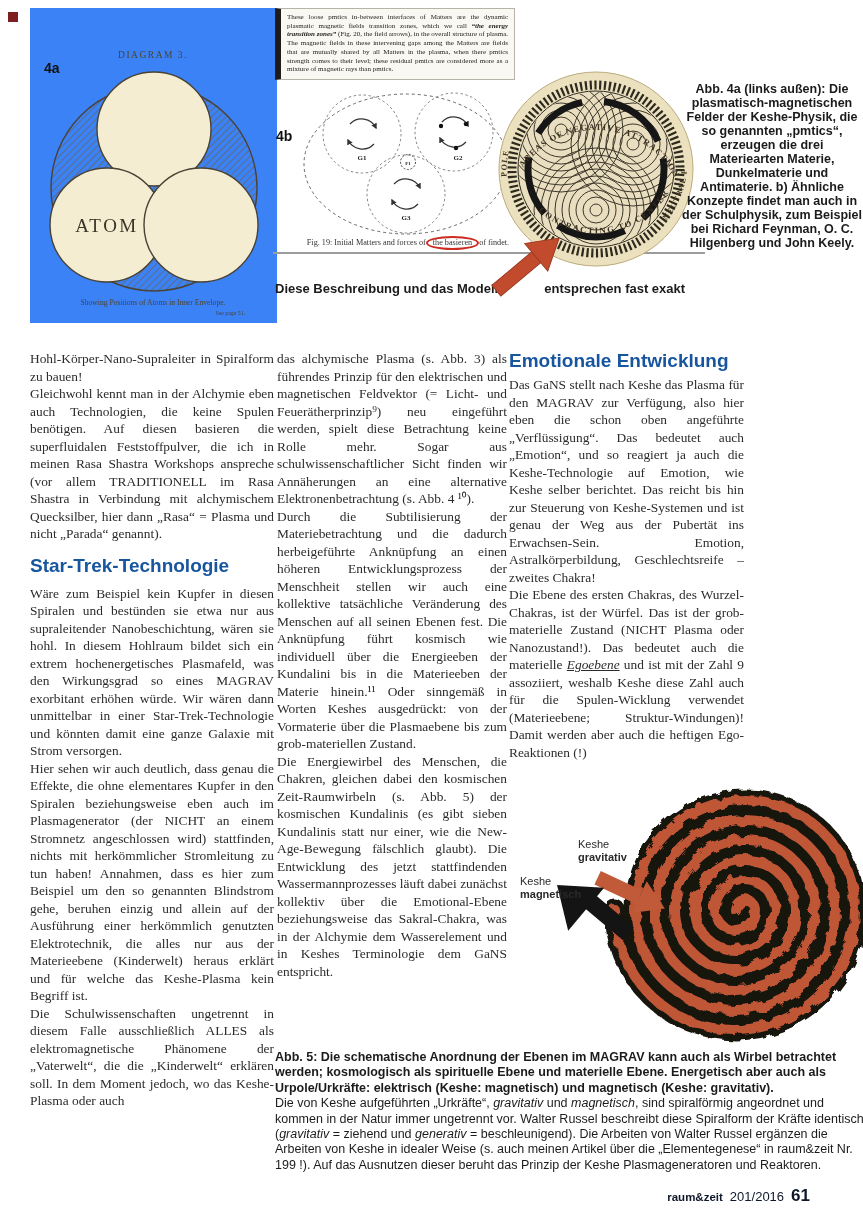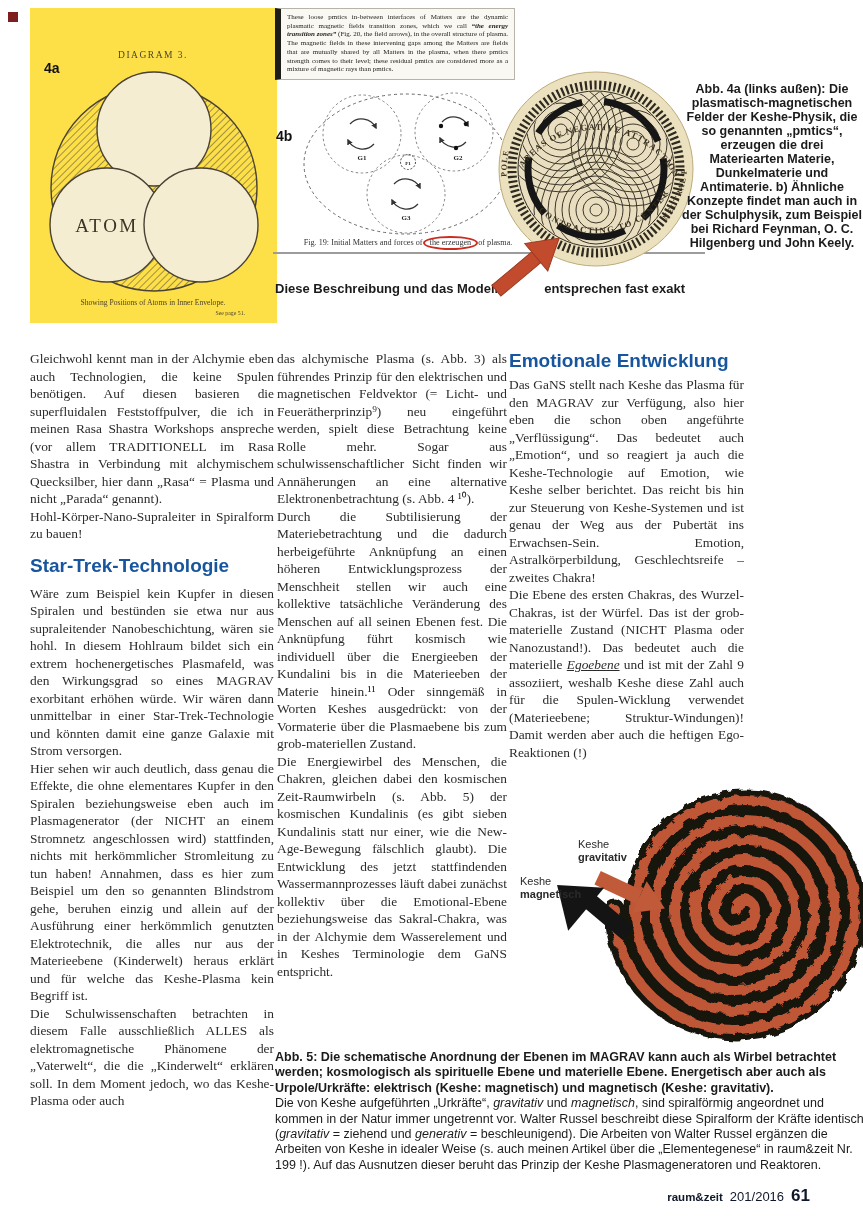--- a/index.html
+++ b/index.html
@@ -5,21 +5,21 @@
   * { box-sizing: border-box; }
   html,body { margin:0; padding:0; background:#ffffff; }
   .page { position:relative; width:863px; height:1220px; background:#fff; overflow:hidden;
           font-family:"Liberation Serif", serif; color:#2b2b2b; }
   .abs { position:absolute; }
 
   
   .corner-mark { left:8px; top:12px; width:10px; height:10px; background:#7e1f1f; }
 
   
-  .diagram4a { left:30px; top:8px; width:247px; height:315px; background:#fde047; }
+  .diagram4a { left:30px; top:8px; width:247px; height:315px; background:#3b82f6; }
   .fig-label { font-family:"Liberation Sans", sans-serif; font-weight:bold; font-size:14px; color:#111; }
 
   
   .pmtics-box { left:275px; top:8px; width:240px; height:72px; background:#faf8f2;
                 border:1px solid #b7b3a8; border-left:6px solid #1d1c18; padding:4px 6px 3px 6px;
                 font-size:7px; line-height:8.7px; text-align:justify; color:#1e1c18; }
   .pmtics-box .em { font-weight:bold; font-style:italic; }
 
   
   .fig19 { left:298px; top:86px; width:220px; height:150px; }
@@ -124,21 +124,21 @@
       <circle cx="168" cy="38" r="2.2" fill="#111"></circle>
       <circle cx="158" cy="62" r="2.2" fill="#111"></circle>
     <text x="160" y="74" text-anchor="middle" font-size="7" font-weight="bold" fill="#222">G2</text>
     <path d="M 96 98 A 16 16 0 0 1 122 102" fill="none" stroke="#333" stroke-width="1.2" marker-end="url(#ah)"></path>
     <path d="M 120 118 A 16 16 0 0 1 94 114" fill="none" stroke="#333" stroke-width="1.2" marker-end="url(#ah)"></path>
     <text x="108" y="134" text-anchor="middle" font-size="7" font-weight="bold" fill="#222">G3</text>
     <circle cx="110" cy="76" r="7.5" fill="none" stroke="#444" stroke-width="1" stroke-dasharray="2 1.6"></circle>
     <text x="110" y="78.5" text-anchor="middle" font-size="5" font-weight="bold" fill="#222">F1</text>
   </svg>
   <div class="abs fig19-caption">
-    <span>Fig. 19: Initial Matters and forces of </span><span class="red-ellipse">the erzeugen</span><span> of plasma.</span>
+    <span>Fig. 19: Initial Matters and forces of </span><span class="red-ellipse">the basieren</span><span> of findet.</span>
   </div>
 
   <div class="abs divider"></div>
 
   <svg class="abs disc" viewBox="0 0 198 198">
     <defs>
       <clipPath id="discClip">
           <circle cx="99" cy="99" r="77"></circle>
         </clipPath>
       <path id="arcTop" d="M 18 112 A 89 89 0 0 1 180 112" fill="none"></path>
@@ -209,26 +209,26 @@
   <div class="abs abb4-caption">Abb. 4a (links außen): Die plasmatisch-magnetischen Felder der Keshe-Physik, die so genannten „pmtics“, erzeugen die drei Materiearten Materie, Dunkelmaterie und Antimaterie. b) Ähnliche Konzepte findet man auch in der Schulphysik, zum Beispiel bei Richard Feynman, O. C. Hilgenberg und John Keely.</div>
 
   <div class="abs model-note">
     <div class="row">
       <span>Diese Beschreibung und das Modell</span>
       <span>entsprechen fast exakt</span>
     </div>
   </div>
 
   <div class="abs col col1">
+    <p>Hohl-Körper-Nano-Supraleiter in Spiralform zu bauen!</p>
     <p>Gleichwohl kennt man in der Alchymie eben auch Technologien, die keine Spulen benötigen. Auf diesen basieren die superfluidalen Feststoffpulver, die ich in meinen Rasa Shastra Workshops anspreche (vor allem TRADITIONELL im Rasa Shastra in Verbindung mit alchymischem Quecksilber, hier dann „Rasa“ = Plasma und nicht „Parada“ genannt).</p>
-    <p>Hohl-Körper-Nano-Supraleiter in Spiralform zu bauen!</p>
     <div class="colhead">Star-Trek-Technologie</div>
     <p>Wäre zum Beispiel kein Kupfer in diesen Spiralen und bestünden sie etwa nur aus supraleitender Nanobeschichtung, wären sie hohl. In diesem Hohlraum bildet sich ein extrem hochenergetisches Plasmafeld, was den Wirkungsgrad so eines MAGRAV exorbitant erhöhen würde. Wir wären dann unmittelbar in einer Star-Trek-Technologie und könnten damit eine ganze Galaxie mit Strom versorgen.</p>
     <p>Hier sehen wir auch deutlich, dass genau die Effekte, die ohne elementares Kupfer in den Spiralen beziehungsweise eben auch im Plasmagenerator (der NICHT an einem Stromnetz angeschlossen wird) stattfinden, nichts mit herkömmlicher Stromleitung zu tun haben! Annahmen, dass es hier zum Beispiel um den so genannten Blindstrom gehe, beruhen einzig und allein auf der Ausführung einer herkömmlich genutzten Elektrotechnik, die alles nur aus der Materieebene (Kinderwelt) heraus erklärt und für welche das Keshe-Plasma kein Begriff ist.</p>
-    <p>Die Schulwissenschaften betrachten in diesem Falle ausschließlich ALLES als elektromagnetische Phänomene der „Vaterwelt“, die die „Kinderwelt“ erklären soll. In dem Moment jedoch, wo das Keshe-Plasma oder auch</p>
+    <p>Die Schulwissenschaften ungetrennt in diesem Falle ausschließlich ALLES als elektromagnetische Phänomene der „Vaterwelt“, die die „Kinderwelt“ erklären soll. In dem Moment jedoch, wo das Keshe-Plasma oder auch</p>
   </div>
 
   <div class="abs col col2">
     <p>das alchymische Plasma (s. Abb. 3) als führendes Prinzip für den elektrischen und magnetischen Feldvektor (= Licht- und Feuerätherprinzip⁹) neu eingeführt werden, spielt diese Betrachtung keine Rolle mehr. Sogar aus schulwissenschaftlicher Sicht finden wir Annäherungen an eine alternative Elektronenbetrachtung (s. Abb. 4 ¹⁰).</p>
     <p>Durch die Subtilisierung der Materiebetrachtung und die dadurch herbeigeführte Anknüpfung an einen höheren Entwicklungsprozess der Menschheit stellen wir auch eine kollektive tatsächliche Veränderung des Menschen auf all seinen Ebenen fest. Die Anknüpfung führt kosmisch wie individuell über die Energieeben der Kundalini bis in die Materieeben der Materie hinein.¹¹ Oder sinngemäß in Worten Keshes ausgedrückt: von der Vormaterie über die Plasmaebene bis zum grob-materiellen Zustand.</p>
     <p>Die Energiewirbel des Menschen, die Chakren, gleichen dabei den kosmischen Zeit-Raumwirbeln (s. Abb. 5) der kosmischen Kundalinis (es gibt sieben Kundalinis statt nur einer, wie die New-Age-Bewegung fälschlich glaubt). Die Entwicklung des jetzt stattfindenden Wassermannprozesses läuft dabei zunächst kollektiv über die Emotional-Ebene beziehungsweise das Sakral-Chakra, was in der Alchymie dem Wasserelement und in Keshes Terminologie dem GaNS entspricht.</p>
   </div>
 
   <div class="abs col col3">
     <div class="colhead first">Emotionale Entwicklung</div>

